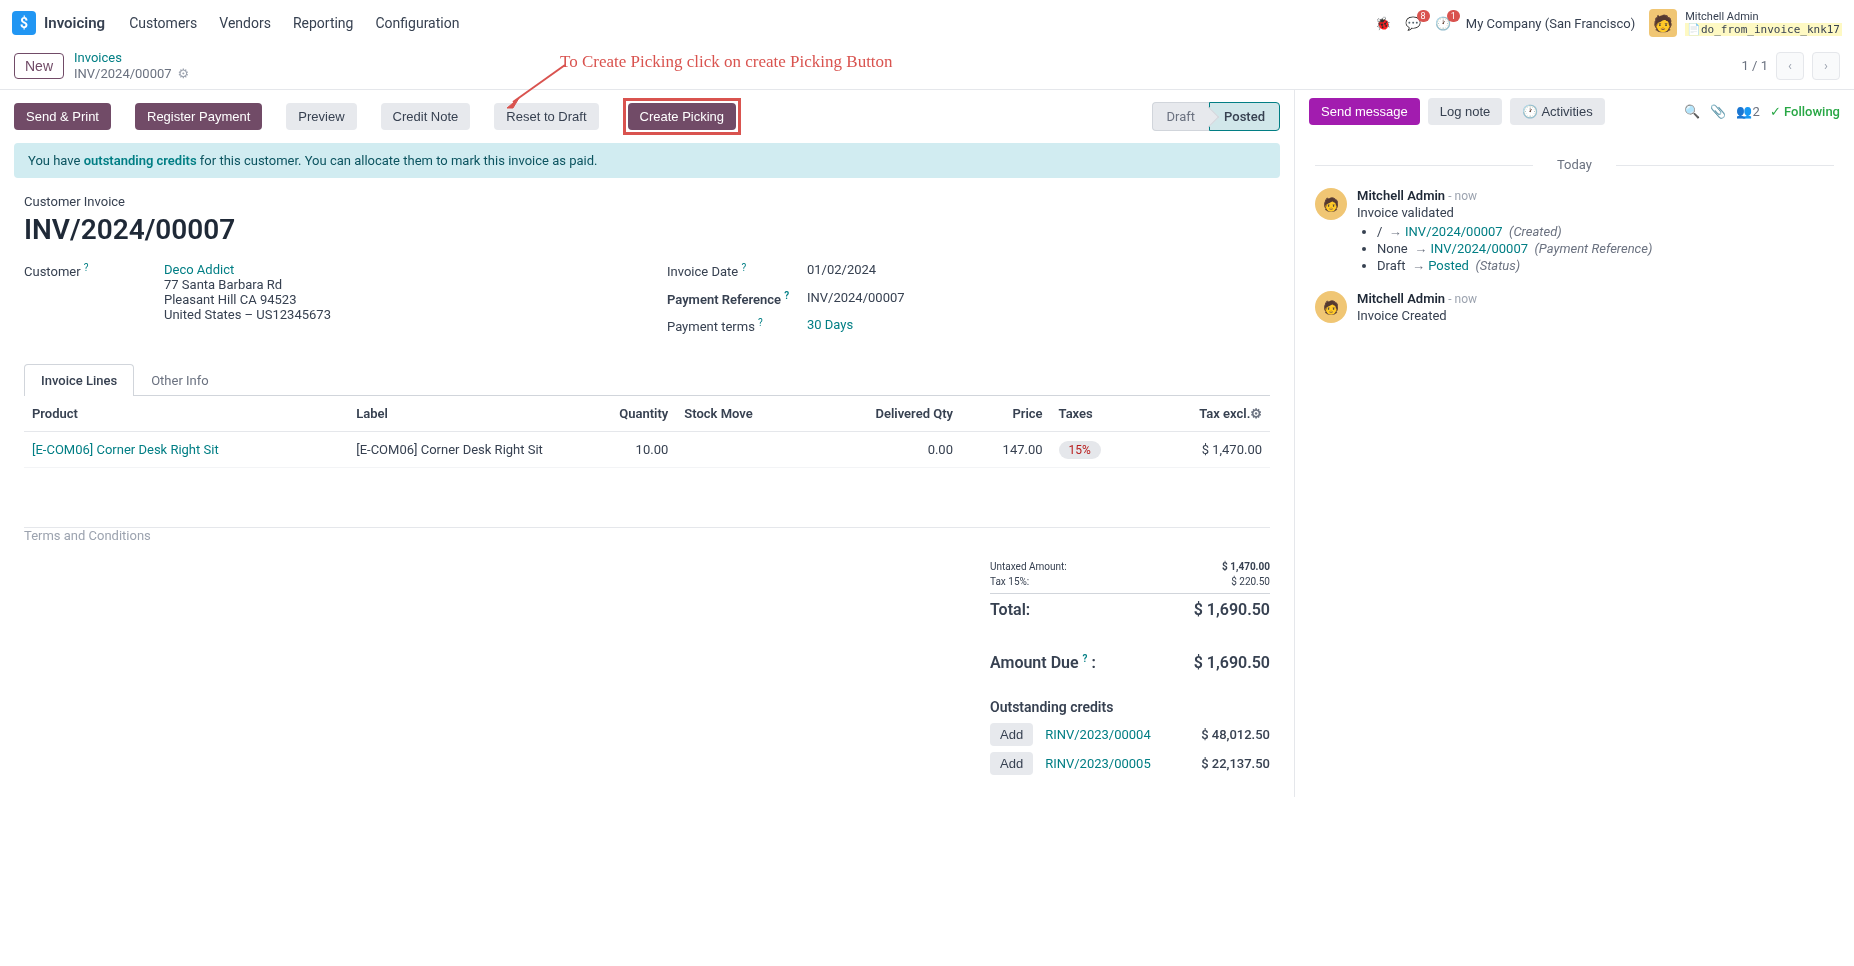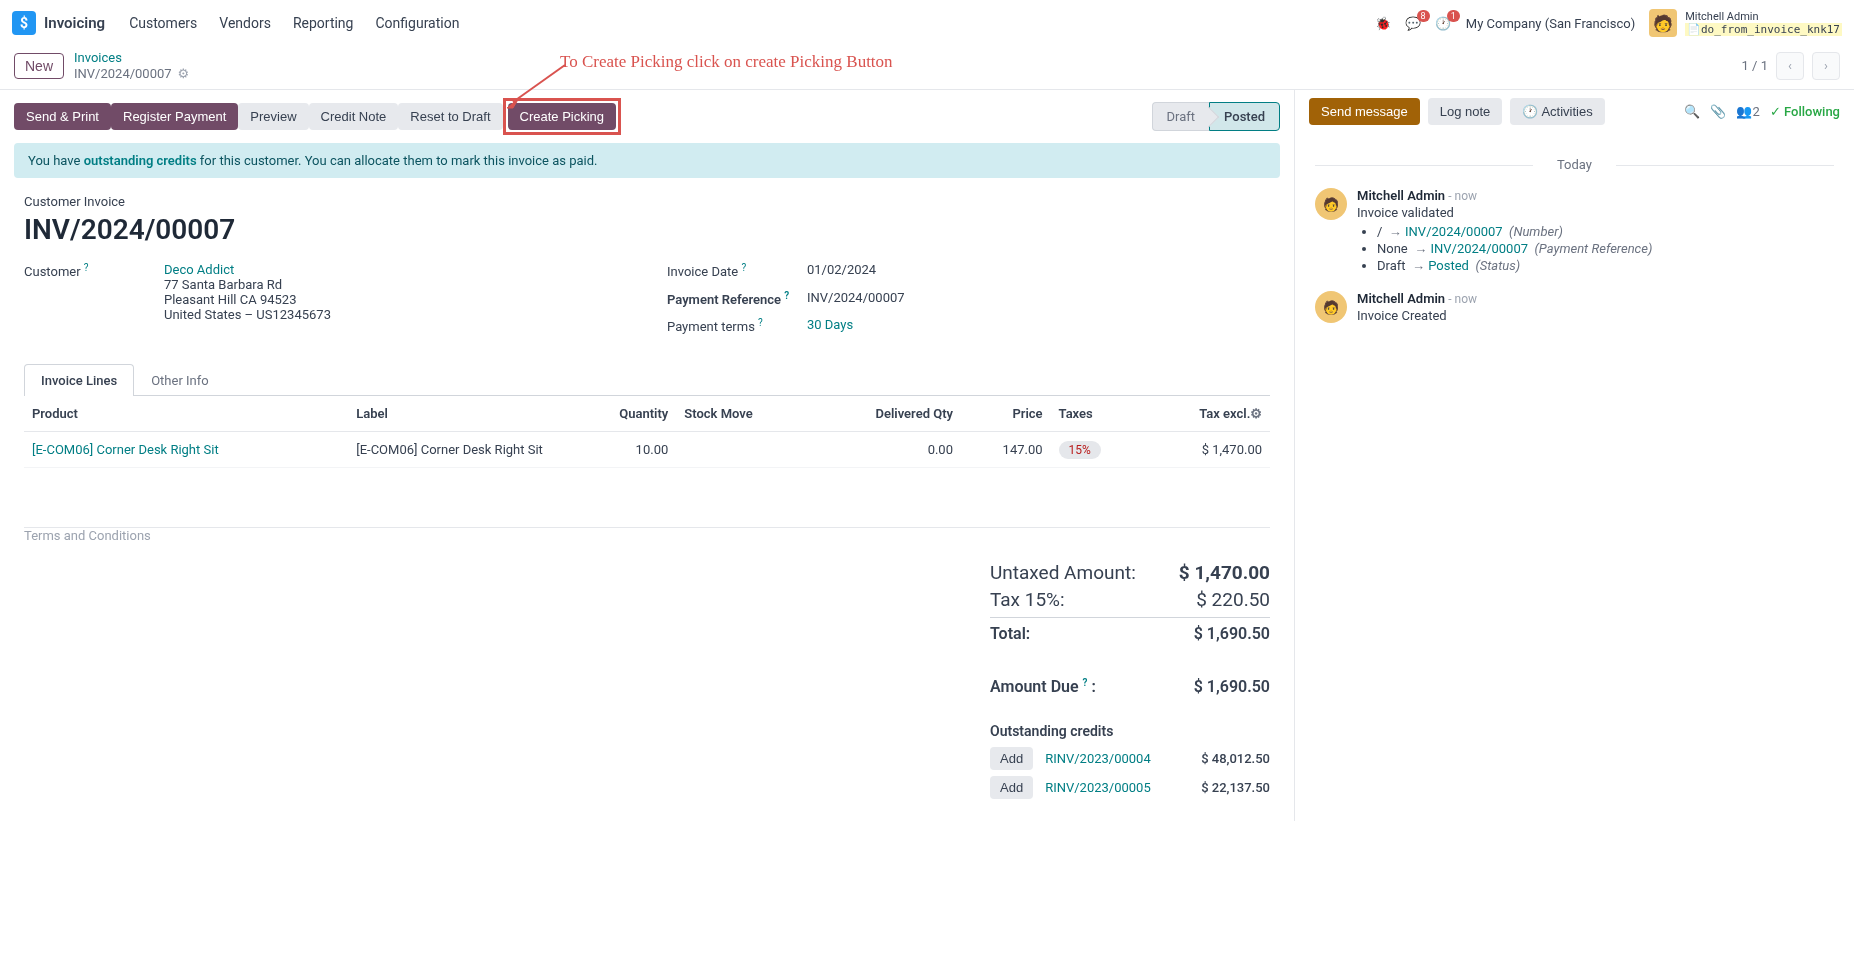--- a/index.html
+++ b/index.html
@@ -30,21 +30,21 @@
 .controlbar-right { margin-left: auto; display: flex; align-items: center; gap: 8px; }
 .pager { color: #6b7280; font-size: 13px;}
 .pager-btn { width: 28px; height: 28px; border: 1px solid #e5e7eb; background: #f9fafb; border-radius: 4px; display: inline-flex; align-items: center; justify-content: center; color: #9ca3af; cursor: pointer;}
 
 
 .main-wrap { display: flex; border-top: 1px solid #e5e7eb; }
 .form-area { flex: 1; padding: 0; min-width: 0;}
 .chatter { width: 560px; border-left: 1px solid #e5e7eb; padding: 0; flex-shrink:0;}
 
 
-.statusbar { display: flex; align-items: center; padding: 8px 14px; gap: 0; flex-wrap: wrap;}
+.statusbar { display: flex; align-items: center; padding: 8px 14px; gap: 24px; flex-wrap: wrap;}
 .btn { padding: 6px 12px; border-radius: 4px; border: none; cursor: pointer; font-size: 13px; background: #e7e9ed; color: #374151; font-weight: 500;}
 .btn-primary { background: #714b67; color: #fff; }
 .btn-highlight-box { border: 3px solid #d9534f; padding: 2px;}
 .status-stages { margin-left: auto; display: flex; }
 .stage { padding: 6px 14px; background: #e7e9ed; color: #6b7280; position: relative; }
 .stage.active { background: #d1e7ea; color: #374151; font-weight: 500; border: 1px solid #017e84; border-radius: 0 4px 4px 0;}
 .stage.draft { border-radius: 4px 0 0 4px; border:1px solid #d1d5db; border-right:none;}
 .stage.draft::after { content:""; position:absolute; right:-7px; top:50%; transform: translateY(-50%) rotate(45deg); width:14px; height:14px; background:#e7e9ed; border-top:1px solid #d1d5db; border-right:1px solid #d1d5db; z-index:1;}
 
 
@@ -77,37 +77,37 @@
 .inv-table td.r { text-align: right;}
 .tax-pill { background: #e5e7eb; border-radius: 10px; padding: 2px 10px; font-size: 12px; color: #b91c1c;}
 .opt-icon { float: right; cursor: pointer; color: #6b7280;}
 .table-spacer td { height: 60px; border-bottom: 1px solid #e5e7eb;}
 
 
 .terms { color: #9ca3af; margin-top: 0; font-size:13px;}
 .totals-block { display: flex; margin-top: 16px;}
 .totals-spacer { flex: 1;}
 .totals { width: 280px;}
-.totals-row { display: flex; justify-content: space-between; padding: 2px 0; font-size: 19px;}
+.totals-row { display: flex; justify-content: space-between; padding: 2px 0; font-size: 10px;}
 .totals-row.bold { font-weight: 600; font-size: 16px; border-top: 1px solid #d1d5db; padding-top: 6px; margin-top: 4px;}
 .totals-row.due { font-weight: 600; font-size: 16px; margin-top: 30px;}
 .totals-row .lbl { text-align: right;}
 
 
 .outstanding { margin-top: 24px; width: 280px; margin-left: auto;}
 .outstanding h4 { font-weight: 600; margin-bottom: 8px; font-size: 14px;}
 .out-row { display: flex; align-items: center; gap: 12px; margin-bottom: 6px;}
 .add-btn { background: #e7e9ed; padding: 4px 10px; border-radius: 4px; border: none; cursor: pointer; font-size: 13px; color:#374151; font-weight:500;}
 .out-link { color: #017e84; flex: 1;}
 .out-amt { font-weight: 500;}
 
 
 .chatter-head { display: flex; align-items: center; padding: 8px 14px; gap: 8px; flex-wrap: wrap;}
 .ch-btn { padding: 6px 12px; border-radius: 4px; background: #e7e9ed; border: none; cursor: pointer; font-size: 13px; color:#374151;}
-.ch-btn.primary { background: #a16207; color: #fff;}
+.ch-btn.primary { background: #a21caf; color: #fff;}
 .chatter-head-right { margin-left: auto; display: flex; align-items: center; gap: 10px; color: #6b7280;}
 .following { color: #28a745; font-weight: 500;}
 .ch-body { padding: 14px 20px;}
 .ch-sep { text-align: center; color: #6b7280; position: relative; margin: 10px 0 16px 0; font-size: 13px;}
 .ch-sep::before, .ch-sep::after { content: ""; position: absolute; top: 50%; width: 42%; height: 1px; background: #e5e7eb;}
 .ch-sep::before { left: 0;} .ch-sep::after { right: 0;}
 .msg { display: flex; gap: 10px; margin-bottom: 16px;}
 .msg-avatar { width: 32px; height: 32px; border-radius: 50%; background: #f0c674; flex-shrink: 0; display:flex; align-items:center; justify-content:center;}
 .msg-body { flex: 1; font-size: 13px;}
 .msg-head { margin-bottom: 2px;}
@@ -315,21 +315,21 @@
     </div>
     <div class="ch-body">
       <div class="ch-sep">Today</div>
 
       <div class="msg">
         <div class="msg-avatar">🧑</div>
         <div class="msg-body">
           <div class="msg-head"><span class="msg-author">Mitchell Admin</span> <span class="msg-time">- <span>now</span></span></div>
           <div>Invoice validated</div>
           <ul class="msg-list">
-            <li><span>/</span> &nbsp;<span class="arrow">→</span> <a class="posted-link">INV/2024/00007</a> &nbsp;<span class="status-note">(Number)</span></li>
+            <li><span>/</span> &nbsp;<span class="arrow">→</span> <a class="posted-link">INV/2024/00007</a> &nbsp;<span class="status-note">(Created)</span></li>
             <li><span>None</span> &nbsp;<span class="arrow">→</span> <a class="posted-link">INV/2024/00007</a> &nbsp;<span class="status-note">(Payment Reference)</span></li>
             <li><span>Draft</span> &nbsp;<span class="arrow">→</span> <a class="posted-link">Posted</a> &nbsp;<span class="status-note">(Status)</span></li>
           </ul>
         </div>
       </div>
 
       <div class="msg">
         <div class="msg-avatar">🧑</div>
         <div class="msg-body">
           <div class="msg-head"><span class="msg-author">Mitchell Admin</span> <span class="msg-time">- <span>now</span></span></div>

